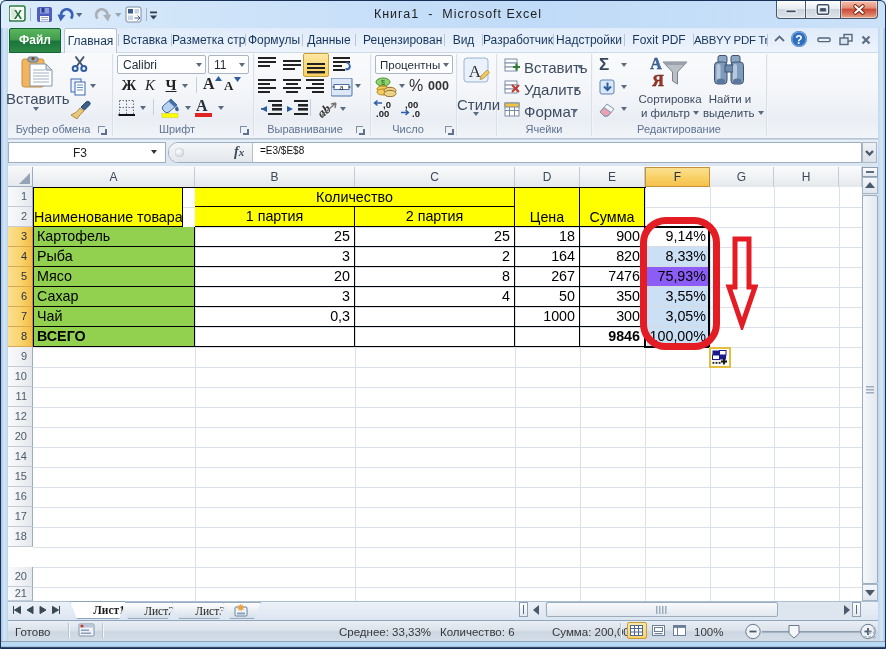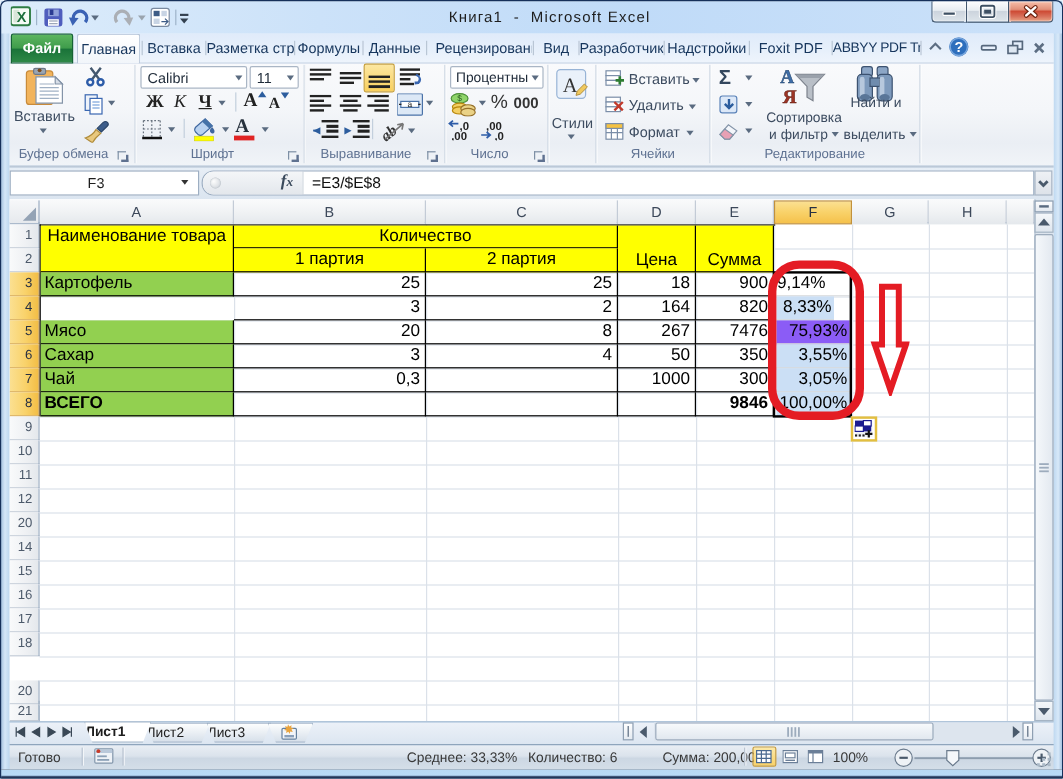--- a/index.html
+++ b/index.html
@@ -25,21 +25,21 @@
 #tab-file{left:9px;top:28px;width:52px;height:25px;background:linear-gradient(180deg,#5cb55f 0%,#3f9c4b 48%,#1a7339 52%,#2e8947 100%);border:1px solid #156235;border-radius:2px 2px 0 0;color:#fff;font-weight:bold;font-size:12px;text-align:center;line-height:22px;z-index:7;}
 #tab-home{left:64px;top:28px;width:53px;height:25px;background:linear-gradient(180deg,#ffffff,#f1f5fa);border:1px solid #b8c6d8;border-bottom:none;border-radius:2.5px 2.5px 0 0;color:#17365d;font-size:12px;text-align:center;line-height:24px;z-index:8;}
 
 #ribbon{left:8px;top:52px;width:870px;height:86px;background:linear-gradient(180deg,#f9fafc 0%,#f4f6f9 45%,#eaeef4 78%,#f1f4f8 100%);border-top:1px solid #cfdae7;z-index:6;}
 #ribbon-bottom{left:8px;top:138px;width:870px;height:2px;background:linear-gradient(180deg,#aebccd,#d3deea);z-index:6;}
 .gsep{position:absolute;top:54px;height:82px;width:2px;background:linear-gradient(90deg,#ccd6e2,#ffffff);z-index:7;}
 .glabel{position:absolute;top:123px;height:13px;font-size:11px;color:#5f7292;text-align:center;line-height:13px;z-index:7;}
 .launcher{position:absolute;width:9px;height:9px;z-index:7;}
 .launcher:before{content:"";position:absolute;left:0;top:0;width:6px;height:6px;border-left:1px solid #7d8fa5;border-top:1px solid #7d8fa5;}
 .launcher:after{content:"";position:absolute;left:3px;top:3px;width:4px;height:4px;border-right:2px solid #5f7190;border-bottom:2px solid #5f7190;}
-.rtext{position:absolute;font-size:12px;color:#3d4c60;white-space:nowrap;z-index:7;}
+.rtext{position:absolute;font-size:15px;color:#3d4c60;white-space:nowrap;z-index:7;}
 .dar{position:absolute;width:0;height:0;border-left:3.5px solid transparent;border-right:3.5px solid transparent;border-top:4px solid #5a6b80;z-index:8;}
 .combo{position:absolute;background:#fff;border:1px solid #aab6c5;border-radius:2px;font-size:12px;color:#1e2a38;z-index:7;}
 .combo .ca{position:absolute;right:3px;top:7px;width:0;height:0;border-left:3.5px solid transparent;border-right:3.5px solid transparent;border-top:4px solid #5a6b80;}
 
 #fbar{left:8px;top:140px;width:870px;height:26px;background:linear-gradient(180deg,#e7eef6,#dbe5f0);z-index:6;}
 #namebox{left:8px;top:142px;width:158px;height:21px;background:#fff;border:1px solid #9daec2;z-index:7;font-size:12px;color:#1e1e1e;}
 #fx-capsule{left:168px;top:142px;width:694px;height:21px;background:#fff;border:1px solid #9daec2;border-radius:10px 0 0 10px;z-index:7;}
 #fx-gray{left:169px;top:143px;width:84px;height:19px;background:linear-gradient(180deg,#f4f6f8,#e3e7ec);border-right:1px solid #b7c1cd;border-radius:9px 0 0 9px;z-index:8;}
 #fx-knob{left:175px;top:148px;width:9px;height:9px;border-radius:50%;background:radial-gradient(circle at 35% 35%,#fdfdfd,#c9cfd6);box-shadow:inset 0 0 1px #98a2ad;z-index:9;}
 #fbtn-chev{left:862px;top:142px;width:15px;height:21px;background:linear-gradient(180deg,#eef1f5,#dde2e9);border:1px solid #aab6c5;z-index:8;}
@@ -54,21 +54,21 @@
 #corner:after{content:"";position:absolute;right:2px;bottom:2px;width:0;height:0;border-left:11px solid transparent;border-bottom:11px solid #94a3b5;}
 .gl-v{position:absolute;top:20px;width:1px;background:#dbe1e9;}
 .gl-h{position:absolute;left:25px;height:1px;background:#dbe1e9;}
 .cell{position:absolute;font-size:14.3px;color:#000;line-height:19px;white-space:nowrap;overflow:hidden;}
 .tblb{position:absolute;background:#000;}
 
 #redrect{left:640px;top:217px;width:80px;height:133px;border:7px solid #e41c24;border-radius:26px;z-index:20;}
 #autofill{left:709px;top:347px;width:22px;height:21px;background:#eff1f4;border:2px solid #e3bf3f;z-index:21;box-shadow:inset 0 0 0 2px #fff;}
 
 #sheetbar{left:8px;top:601px;width:870px;height:19px;background:linear-gradient(180deg,#ecf1f8,#dce6f1);border-top:1px solid #aabfd4;z-index:6;}
-.stab{position:absolute;top:602px;height:17px;font-size:11.5px;color:#1e1e1e;text-align:left;z-index:7;line-height:17px;}
+.stab{position:absolute;top:602px;height:17px;font-size:11.5px;color:#1e1e1e;text-align:right;z-index:7;line-height:17px;font-family:Liberation Serif, serif;}
 
 #statusbar{left:8px;top:620px;width:870px;height:21px;background:linear-gradient(180deg,#e9eef4 0%,#dbe3ec 45%,#ccd7e3 55%,#d4dee8 100%);border-top:1px solid #8fa5bc;z-index:6;}
 .sbtext{position:absolute;font-size:11.5px;color:#383838;z-index:7;line-height:14px;}
 .sbsep{position:absolute;top:623px;height:15px;width:1px;background:#b9c4d1;z-index:7;box-shadow:1px 0 0 #f3f6f9;}
 </style></head>
 <body>
 <div id="win">
 <div class="abs" id="frame-l"></div>
 <div class="abs" id="frame-r"></div>
 <div class="abs" id="frame-b"></div>
@@ -444,33 +444,33 @@
   <rect x="21" y="2.5" width="9" height="8" rx="2" fill="#8ca6c6"></rect>
   <rect x="4.5" y="9" width="12.5" height="22" rx="3.5" fill="#7e9abc"></rect>
   <rect x="21" y="9" width="12.5" height="22" rx="3.5" fill="#7e9abc"></rect>
   <rect x="15" y="12" width="8" height="7" fill="#6f8cae"></rect>
  </g>
  <rect x="6.5" y="11" width="4" height="18" rx="2" fill="#b7c8dd"></rect>
  <rect x="23" y="11" width="4" height="18" rx="2" fill="#b7c8dd"></rect>
  <ellipse cx="10.8" cy="28" rx="4.2" ry="2.6" fill="#5a7698"></ellipse>
  <ellipse cx="27.2" cy="28" rx="4.2" ry="2.6" fill="#5a7698"></ellipse>
 </svg>
-<div class="rtext" style="left:702px;top:80px;width:56px;text-align:center;font-size:11.5px;">Найти и</div>
+<div class="rtext" style="left:702px;top:93px;width:56px;text-align:center;font-size:11.5px;">Найти и</div>
 <div class="rtext" style="left:703px;top:107px;width:60px;text-align:center;font-size:11.5px;">выделить <span style="display:inline-block;width:0;height:0;border-left:3.5px solid transparent;border-right:3.5px solid transparent;border-top:4px solid #5a6b80;vertical-align:2px;"></span></div>
 
 <div class="abs" id="fbar"></div>
 <div class="abs" id="fx-capsule"></div>
 <div class="abs" id="namebox">
       <span style="position:absolute;left:64px;top:3px;">F3</span>
     </div>
 <div class="dar" style="left:151px;top:150px;z-index:9;border-top-color:#333;"></div>
 <div class="abs" id="fx-gray"></div>
 <div class="abs" id="fx-knob"></div>
 <div class="rtext" style="left:234px;top:144px;font-family:'Liberation Serif',serif;font-style:italic;font-weight:bold;font-size:14px;color:#3a4a5c;z-index:9;">f<span style="font-size:11px;">x</span></div>
-<div class="rtext" style="left:260px;top:145px;font-size:13px;color:#111;z-index:9;">=E3/$E$8</div>
+<div class="rtext" style="left:260px;top:145px;font-size:10px;color:#111;z-index:9;">=E3/$E$8</div>
 <div class="abs" id="fbtn-chev"><svg width="13" height="19" viewBox="0 0 13 19">
         <path d="M3 8 l3.5 3.5 3.5 -3.5" fill="none" stroke="#4a5a6c" stroke-width="2.4"></path>
       </svg></div>
 
 <div class="abs" id="gridwrap">
 <div id="colheads"></div>
 <div class="ch" style="left:25px;width:162px;top:1px;">A</div>
 <div class="ch" style="left:187px;width:160px;top:1px;">B</div>
 <div class="ch" style="left:347px;width:160px;top:1px;">C</div>
 <div class="ch" style="left:507px;width:65px;top:1px;">D</div>
@@ -524,37 +524,38 @@
 <div class="gl-h" style="top:281px;width:829px;"></div>
 <div class="gl-h" style="top:301px;width:829px;"></div>
 <div class="gl-h" style="top:321px;width:829px;"></div>
 <div class="gl-h" style="top:341px;width:829px;"></div>
 <div class="gl-h" style="top:361px;width:829px;"></div>
 <div class="gl-h" style="top:381px;width:829px;"></div>
 <div class="gl-h" style="top:401px;width:829px;"></div>
 <div class="gl-h" style="top:421px;width:829px;"></div>
 <div class="tblb" style="left:25px;top:21px;width:613px;height:1px;"></div>
 <div class="tblb" style="left:25px;top:21px;width:1px;height:160px;"></div>
-<div class="cell" style="left:26px;top:22px;width:161px;height:39px;background:#ffff00;border-right:1px solid #000;border-bottom:1px solid #000;text-align:center;line-height:58px;display:flex;align-items:flex-start;justify-content:center;line-height:18px;">
+<div class="cell" style="left:26px;top:22px;width:149px;height:39px;background:#ffff00;border-right:1px solid #000;border-bottom:1px solid #000;text-align:center;line-height:58px;display:flex;align-items:flex-end;justify-content:center;line-height:18px;">
         <span style="width:100%;text-align:center;">Наименование товара</span>
       </div>
 <div class="cell" style="left:187px;top:22px;width:320px;height:19px;background:#ffff00;border-right:1px solid #000;border-bottom:1px solid #000;text-align:center;line-height:18px;">Количество</div>
 <div class="cell" style="left:187px;top:41px;width:160px;height:20px;background:#ffff00;border-right:1px solid #000;border-bottom:1px solid #000;text-align:center;line-height:19px;">1 партия</div>
 <div class="cell" style="left:347px;top:41px;width:160px;height:20px;background:#ffff00;border-right:1px solid #000;border-bottom:1px solid #000;text-align:center;line-height:19px;">2 партия</div>
 <div class="cell" style="left:507px;top:22px;width:65px;height:39px;background:#ffff00;border-right:1px solid #000;border-bottom:1px solid #000;display:flex;align-items:flex-end;justify-content:center;line-height:18px;">
         <span>Цена</span>
       </div>
 <div class="cell" style="left:26px;top:61px;width:161px;height:20px;background:#92d050;border-right:1px solid #000;border-bottom:1px solid #000;padding-left:3px;line-height:19px;">Картофель</div>
 <div class="cell" style="left:572px;top:22px;width:65px;height:39px;background:#ffff00;border-right:1px solid #000;border-bottom:1px solid #000;display:flex;align-items:flex-end;justify-content:center;line-height:18px;">
         <span>Сумма</span>
       </div>
 <div class="cell" style="left:187px;top:61px;width:160px;height:20px;border-right:1px solid #000;border-bottom:1px solid #000;padding-right:4px;line-height:19px;text-align:right;">25</div>
 <div class="cell" style="left:347px;top:61px;width:160px;height:20px;border-right:1px solid #000;border-bottom:1px solid #000;padding-right:4px;line-height:19px;text-align:right;">25</div>
 <div class="cell" style="left:507px;top:61px;width:65px;height:20px;border-right:1px solid #000;border-bottom:1px solid #000;padding-right:4px;line-height:19px;text-align:right;">18</div>
 <div class="cell" style="left:572px;top:61px;width:65px;height:20px;border-right:1px solid #000;border-bottom:1px solid #000;padding-right:4px;line-height:19px;text-align:right;">900</div>
+<div class="cell" style="left:26px;top:81px;width:161px;height:20px;background:#92d050;border-right:1px solid #000;border-bottom:1px solid #000;padding-left:3px;line-height:19px;">Рыба</div>
 <div class="cell" style="left:187px;top:81px;width:160px;height:20px;border-right:1px solid #000;border-bottom:1px solid #000;padding-right:4px;line-height:19px;text-align:right;">3</div>
 <div class="cell" style="left:347px;top:81px;width:160px;height:20px;border-right:1px solid #000;border-bottom:1px solid #000;padding-right:4px;line-height:19px;text-align:right;">2</div>
 <div class="cell" style="left:507px;top:81px;width:65px;height:20px;border-right:1px solid #000;border-bottom:1px solid #000;padding-right:4px;line-height:19px;text-align:right;">164</div>
 <div class="cell" style="left:572px;top:81px;width:65px;height:20px;border-right:1px solid #000;border-bottom:1px solid #000;padding-right:4px;line-height:19px;text-align:right;">820</div>
 <div class="cell" style="left:26px;top:101px;width:161px;height:20px;background:#92d050;border-right:1px solid #000;border-bottom:1px solid #000;padding-left:3px;line-height:19px;">Мясо</div>
 <div class="cell" style="left:187px;top:101px;width:160px;height:20px;border-right:1px solid #000;border-bottom:1px solid #000;padding-right:4px;line-height:19px;text-align:right;">20</div>
 <div class="cell" style="left:347px;top:101px;width:160px;height:20px;border-right:1px solid #000;border-bottom:1px solid #000;padding-right:4px;line-height:19px;text-align:right;">8</div>
 <div class="cell" style="left:507px;top:101px;width:65px;height:20px;border-right:1px solid #000;border-bottom:1px solid #000;padding-right:4px;line-height:19px;text-align:right;">267</div>
 <div class="cell" style="left:572px;top:101px;width:65px;height:20px;border-right:1px solid #000;border-bottom:1px solid #000;padding-right:4px;line-height:19px;text-align:right;">7476</div>
 <div class="cell" style="left:26px;top:121px;width:161px;height:20px;background:#92d050;border-right:1px solid #000;border-bottom:1px solid #000;padding-left:3px;line-height:19px;">Сахар</div>
@@ -565,22 +566,22 @@
 <div class="cell" style="left:26px;top:141px;width:161px;height:20px;background:#92d050;border-right:1px solid #000;border-bottom:1px solid #000;padding-left:3px;line-height:19px;">Чай</div>
 <div class="cell" style="left:187px;top:141px;width:160px;height:20px;border-right:1px solid #000;border-bottom:1px solid #000;padding-right:4px;line-height:19px;text-align:right;">0,3</div>
 <div class="cell" style="left:347px;top:141px;width:160px;height:20px;border-right:1px solid #000;border-bottom:1px solid #000;padding-right:4px;line-height:19px;text-align:right;"></div>
 <div class="cell" style="left:507px;top:141px;width:65px;height:20px;border-right:1px solid #000;border-bottom:1px solid #000;padding-right:4px;line-height:19px;text-align:right;">1000</div>
 <div class="cell" style="left:572px;top:141px;width:65px;height:20px;border-right:1px solid #000;border-bottom:1px solid #000;padding-right:4px;line-height:19px;text-align:right;">300</div>
 <div class="cell" style="left:26px;top:161px;width:161px;height:20px;background:#92d050;border-right:1px solid #000;border-bottom:1px solid #000;padding-left:3px;line-height:19px;font-weight:bold;">ВСЕГО</div>
 <div class="cell" style="left:187px;top:161px;width:160px;height:20px;border-right:1px solid #000;border-bottom:1px solid #000;"></div>
 <div class="cell" style="left:347px;top:161px;width:160px;height:20px;border-right:1px solid #000;border-bottom:1px solid #000;"></div>
 <div class="cell" style="left:507px;top:161px;width:65px;height:20px;border-right:1px solid #000;border-bottom:1px solid #000;"></div>
 <div class="cell" style="left:572px;top:161px;width:65px;height:20px;border-right:1px solid #000;border-bottom:1px solid #000;padding-right:4px;line-height:19px;text-align:right;font-weight:bold;">9846</div>
-<div class="cell" style="left:639px;top:61px;width:61px;height:20px;background:#fff;border-bottom:1px solid #d8dadd;padding-right:20px;line-height:19px;text-align:right;">9,14%</div>
-<div class="cell" style="left:639px;top:81px;width:48px;height:20px;background:#cbdff5;border-bottom:1px solid #d8dadd;padding-right:2px;line-height:19px;text-align:right;">8,33%</div>
+<div class="cell" style="left:639px;top:61px;width:61px;height:20px;background:#fff;border-bottom:1px solid #d8dadd;padding-right:2px;line-height:19px;text-align:right;">9,14%</div>
+<div class="cell" style="left:639px;top:81px;width:61px;height:20px;background:#cbdff5;border-bottom:1px solid #d8dadd;padding-right:2px;line-height:19px;text-align:right;">8,33%</div>
 <div class="cell" style="left:639px;top:101px;width:61px;height:20px;background:#8b5cf6;border-bottom:1px solid #d8dadd;padding-right:2px;line-height:19px;text-align:right;">75,93%</div>
 <div class="cell" style="left:639px;top:121px;width:61px;height:20px;background:#cbdff5;border-bottom:1px solid #d8dadd;padding-right:2px;line-height:19px;text-align:right;">3,55%</div>
 <div class="cell" style="left:639px;top:141px;width:61px;height:20px;background:#cbdff5;border-bottom:1px solid #d8dadd;padding-right:2px;line-height:19px;text-align:right;">3,05%</div>
 <div class="cell" style="left:639px;top:161px;width:61px;height:20px;background:#cbdff5;padding-right:2px;line-height:19px;text-align:right;">100,00%</div>
 <div style="position:absolute;left:636px;top:60px;width:66px;height:122px;border:2px solid #000;z-index:8;"></div>
 
 </div>
 <div class="abs" style="left:862px;top:166px;width:16px;height:435px;background:#dde5ee;z-index:7;border-left:1px solid #b9c6d4;"></div>
 <div class="abs" style="left:862px;top:167px;width:16px;height:10px;background:linear-gradient(180deg,#fdfdfe,#e3e9f0);border:1px solid #8e9fb2;z-index:8;"></div>
 <svg class="abs" style="left:862px;top:169px;z-index:9" width="16" height="6">

